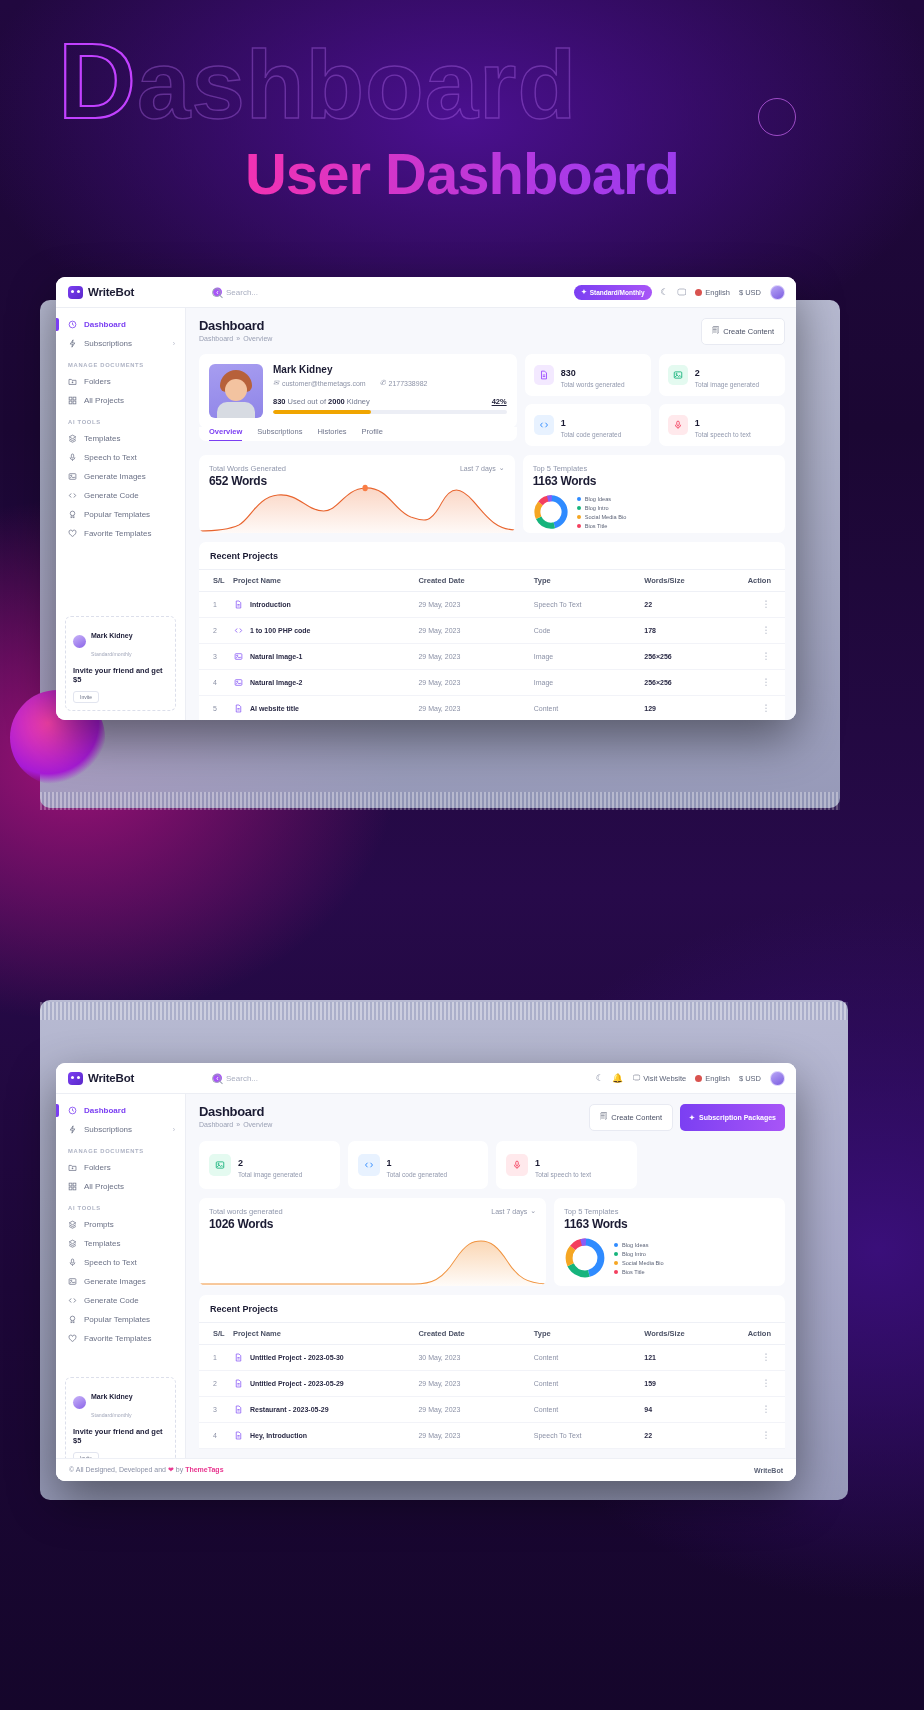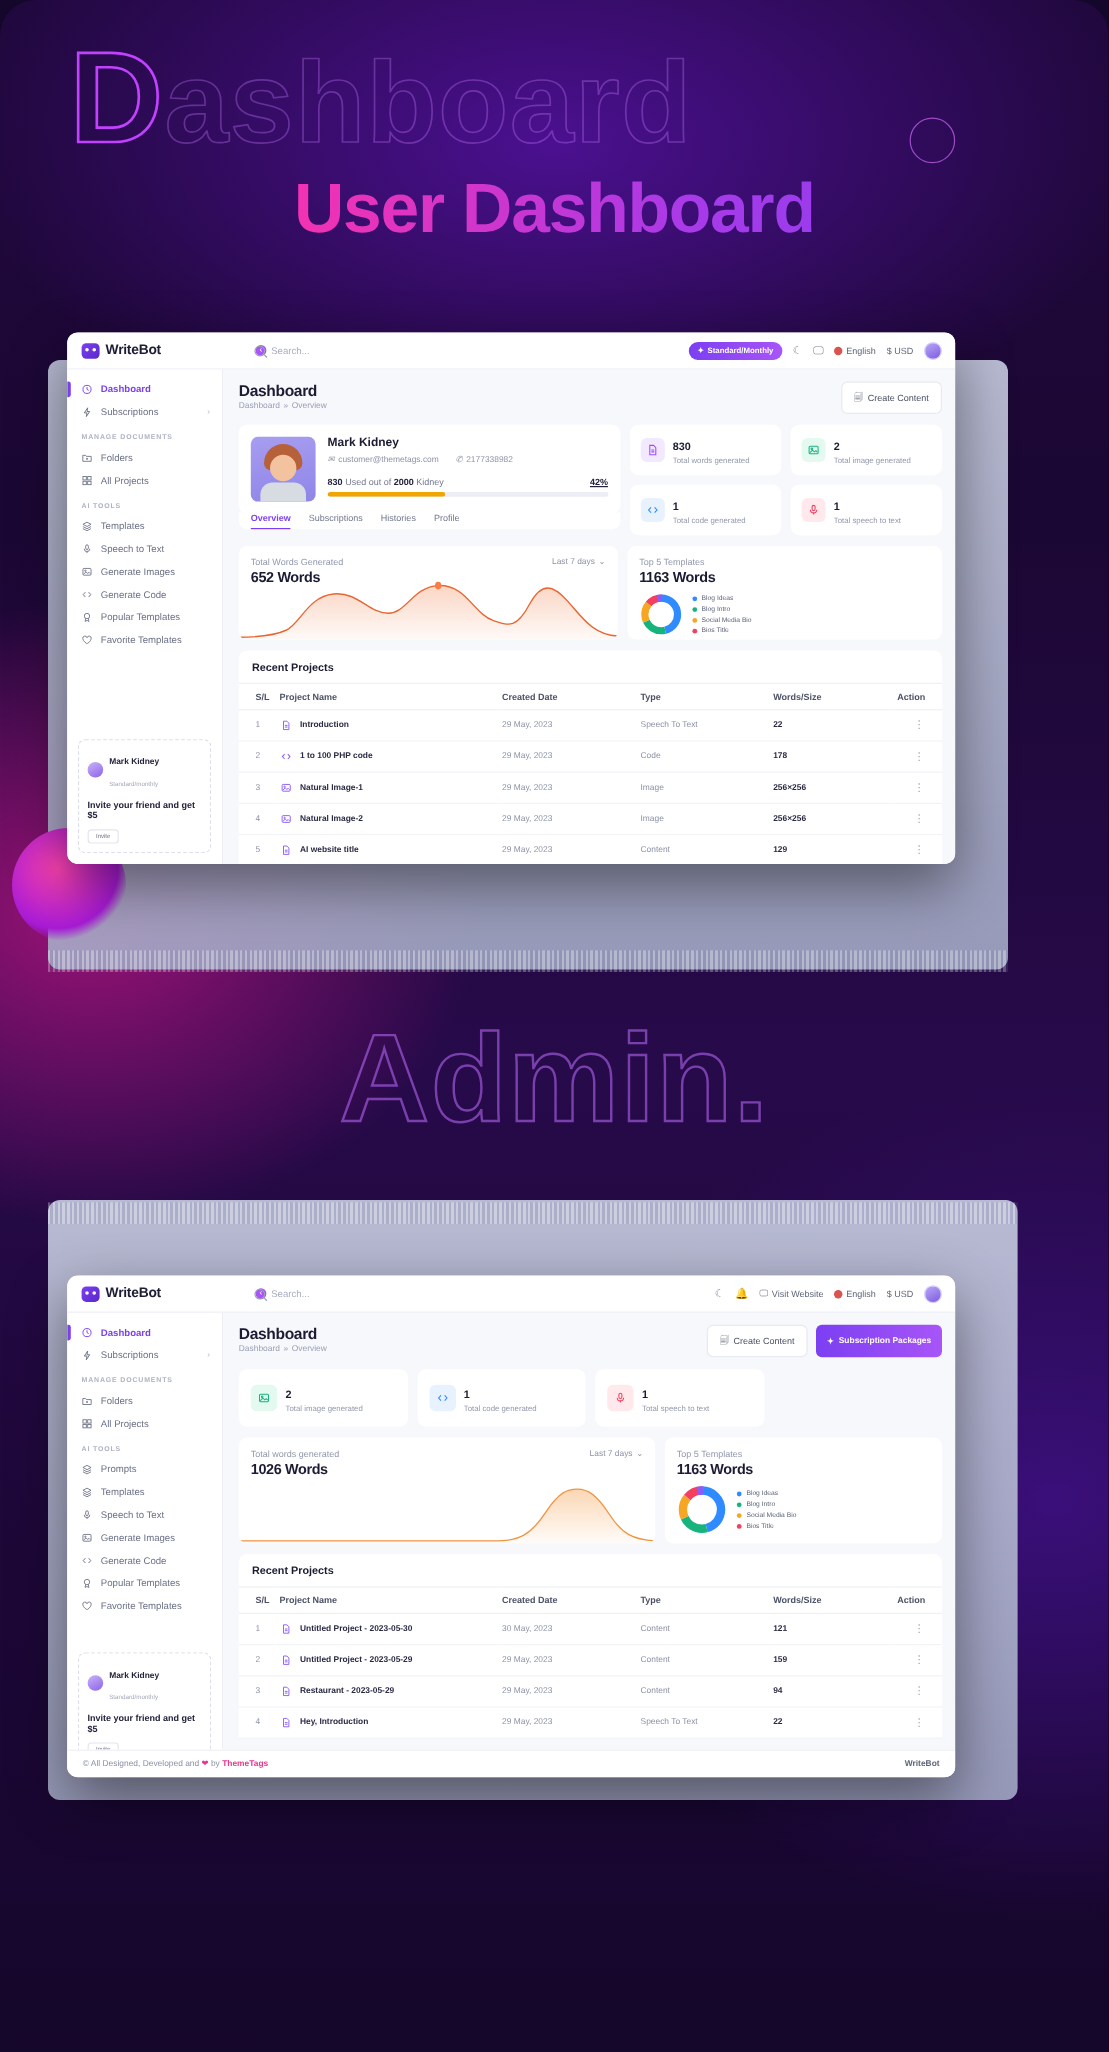--- a/index.html
+++ b/index.html
@@ -10,21 +10,20 @@
     background: #15062b;
   }
   .page {
     position: relative; width: 924px; height: 1710px;
     background:
       radial-gradient(ellipse 700px 380px at 50% 120px, #4b1090 0%, rgba(75,16,144,0) 70%),
       radial-gradient(ellipse 500px 400px at 8% 760px, #9c1277 0%, rgba(156,18,119,0) 65%),
       radial-gradient(ellipse 600px 500px at 95% 1250px, #3a0f7a 0%, rgba(58,15,122,0) 70%),
       linear-gradient(180deg, #21083f 0%, #1b0733 25%, #270a4a 52%, #1d0738 75%, #15062b 100%);
     overflow: hidden;
-    border-radius: 30px;
   }
 
   
   .hero1 { position: absolute; left: 0; top: 0; width: 924px; height: 250px; }
   .ghost-word {
     position: absolute; left: 58px; top: 18px;
     font-size: 96px; font-weight: bold; letter-spacing: 1px;
     color: transparent;
     -webkit-text-stroke: 1.4px rgba(196,120,255,0.34);
     font-family: "Liberation Sans", sans-serif;
@@ -685,21 +684,20 @@
                   <td class="c-act"><span class="dots">⋮</span></td>
                 </tr>
               </tbody>
           </table>
         </div>
       </div>
     </div>
   </div>
 
   <div class="hero2">
-    <div class="ghost-word2">Admin.</div>
   </div>
 
   <div class="shell-backplate" id="plate2"></div>
   <div class="noise-strip" style="top:1002px;left:40px;width:808px"></div>
 
   <div class="shell" id="shell2">
     <div class="topbar">
       <div class="brand">
         <span class="bot-logo"></span>
         <span class="brand-name">WriteBot</span>

